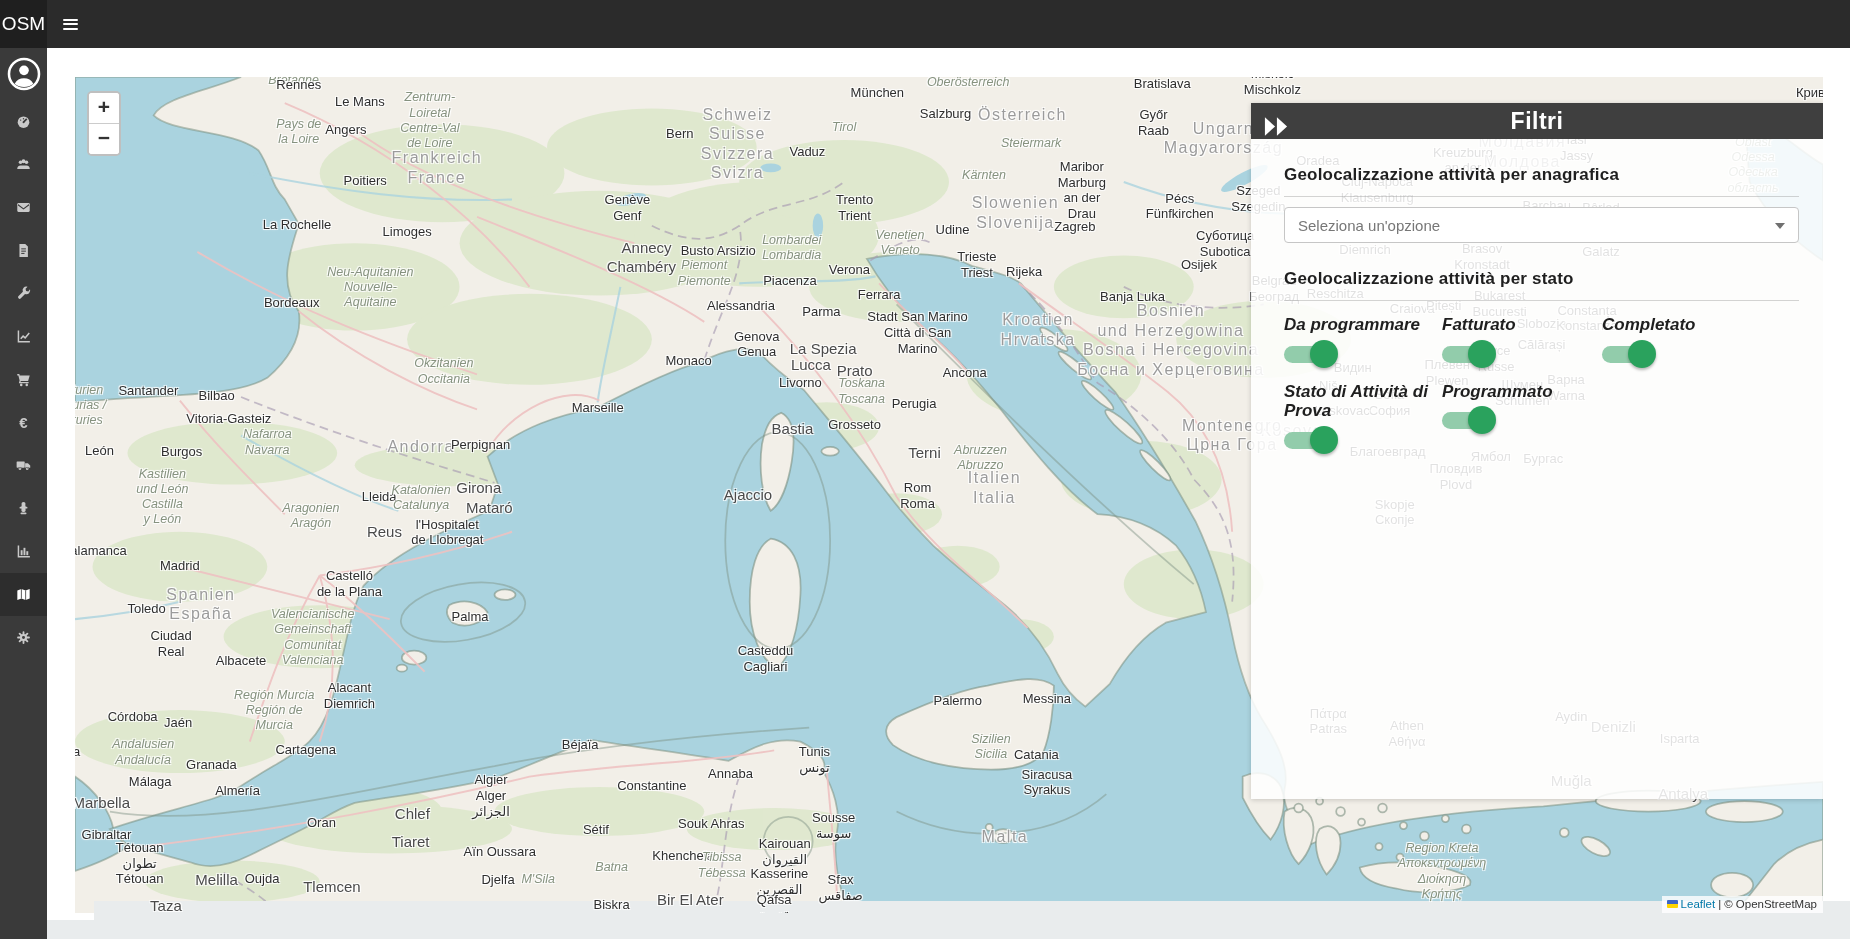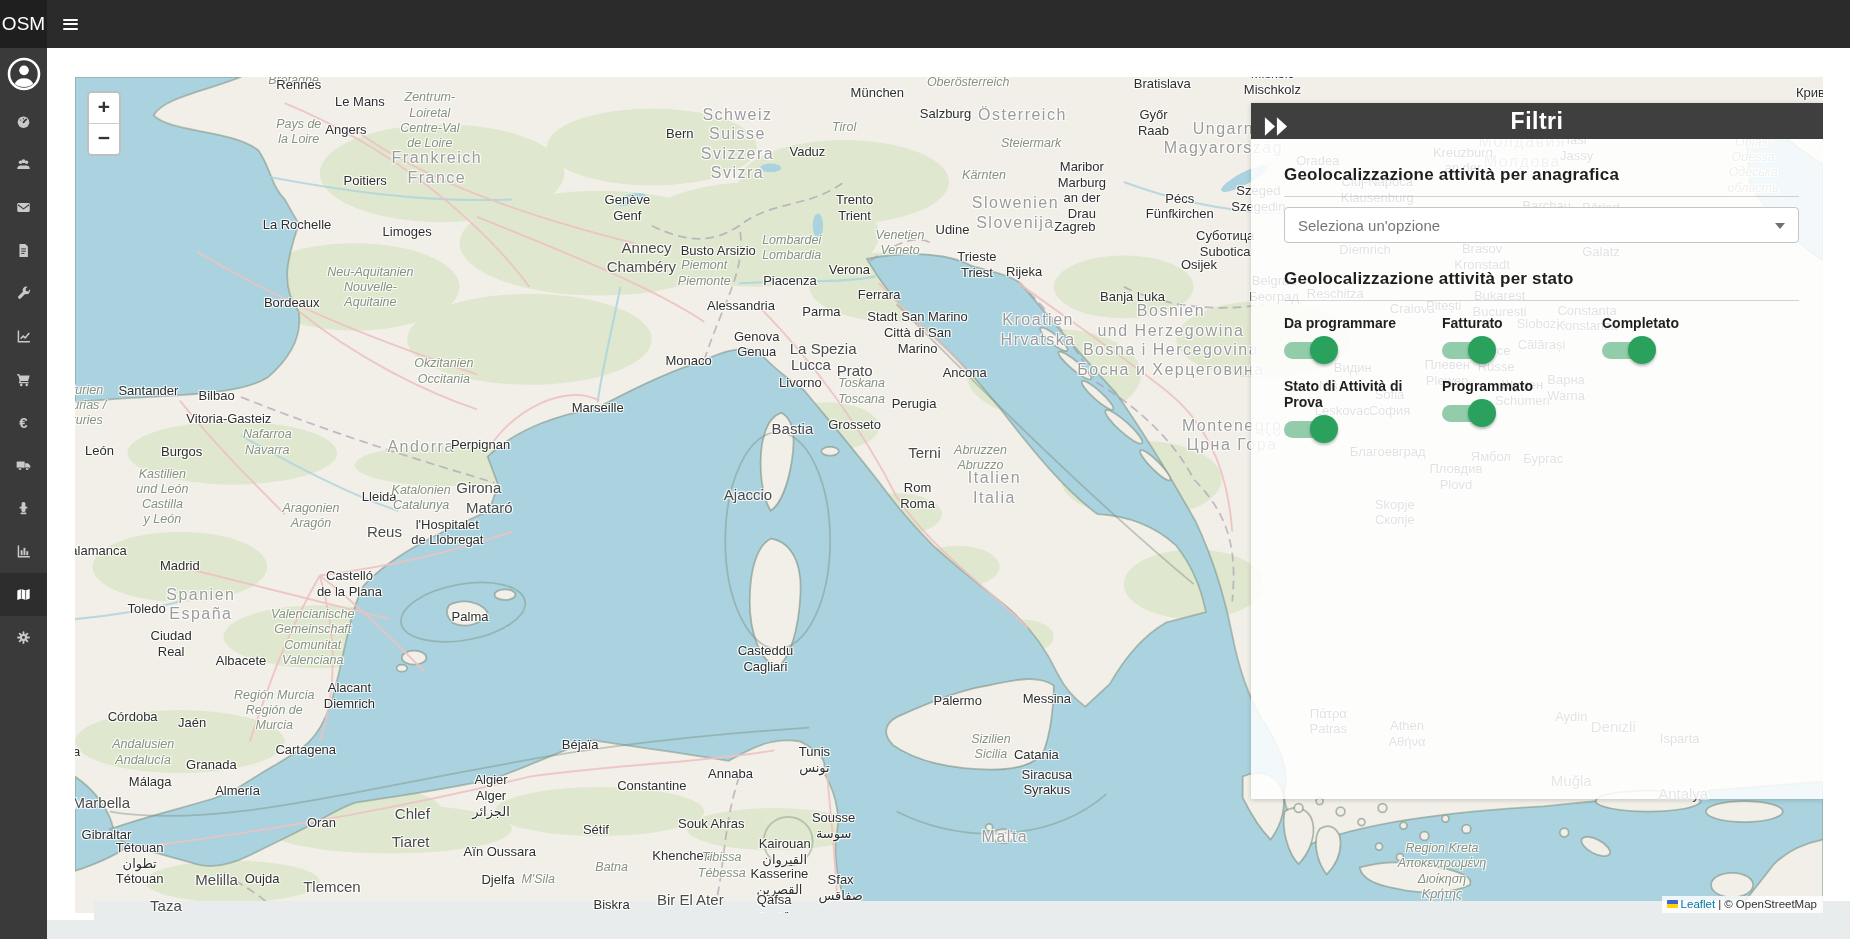--- a/index.html
+++ b/index.html
@@ -69,21 +69,21 @@
                  letter-spacing:.5px;}
   .panel-body{padding:0 24px 0 33px;}
   .panel-body h2{font-size:17px;font-weight:bold;color:#1f1f1f;margin:26px 0 0 0;letter-spacing:.2px;}
   .panel-body hr{border:none;border-top:1px solid rgba(160,160,160,.45);margin:11px 0 0 0;}
   .select{margin-top:10px;height:34px;background:#fff;border:1px solid #c6c6c6;border-radius:4px;
           display:flex;align-items:center;padding:0 34px 0 13px;position:relative;cursor:pointer;
           font-size:15px;color:#777;}
   .select .caret{position:absolute;right:13px;top:15px;width:0;height:0;border-left:5px solid transparent;
           border-right:5px solid transparent;border-top:6px solid #707070;}
   #toggles{margin-top:14px;display:grid;grid-template-columns:158px 160px 1fr;row-gap:18px;}
-  .tg-label{font-size:14px;font-weight:bold;color:#1f1f1f;max-width:148px;line-height:1.15;}
+  .tg-label{font-size:17px;font-weight:bold;color:#1f1f1f;max-width:148px;line-height:1.15;font-style:italic;}
   .switch{margin-top:9px;position:relative;width:56px;height:20px;cursor:pointer;}
   .switch .track{position:absolute;left:0;top:2px;width:42px;height:17px;border-radius:9px;background:#92ccab;}
   .switch .knob{position:absolute;left:26px;top:-4px;width:28px;height:28px;border-radius:50%;
                 background:#2aa25d;box-shadow:0 2px 3px rgba(0,0,0,.28);}
 </style>
 </head>
 <body>
 
 <svg width="0" height="0" style="position:absolute">
   <defs>
@@ -554,21 +554,21 @@
 Comunitat
 Valenciana</div>
           <div class="lbl c" style="left: 22.6%; top: 64.6%;">Palma</div>
           <div class="lbl c" style="left: 15.7%; top: 74.1%;">Alacant
 Diemrich</div>
           <div class="lbl r" style="left: 11.4%; top: 75.8%;">Región Murcia
 Región de
 Murcia</div>
           <div class="lbl c" style="left: 13.2%; top: 80.5%;">Cartagena</div>
           <div class="lbl c" style="left: 3.3%; top: 76.6%;">Córdoba</div>
-          <div class="lbl c" style="left: 5.9%; top: 77.3%; margin-left: 14px;">Jaén</div>
+          <div class="lbl c" style="left: 5.9%; top: 77.3%;">Jaén</div>
           <div class="lbl r" style="left: 3.9%; top: 80.8%;">Andalusien
 Andalucía</div>
           <div class="lbl c" style="left: 7.8%; top: 82.3%;">Granada</div>
           <div class="lbl c" style="left: 4.3%; top: 84.3%;">Málaga</div>
           <div class="lbl t" style="left: 1.5%; top: 86.8%;">Marbella</div>
           <div class="lbl c" style="left: 9.3%; top: 85.4%;">Almería</div>
           <div class="lbl c" style="left: 1.8%; top: 90.7%;">Gibraltar</div>
           <div class="lbl c" style="left: -0.8%; top: 80.8%;">Sevilla</div>
           <div class="lbl r" style="left: 0.3%; top: 39.3%;">Asturien
 Asturias /

